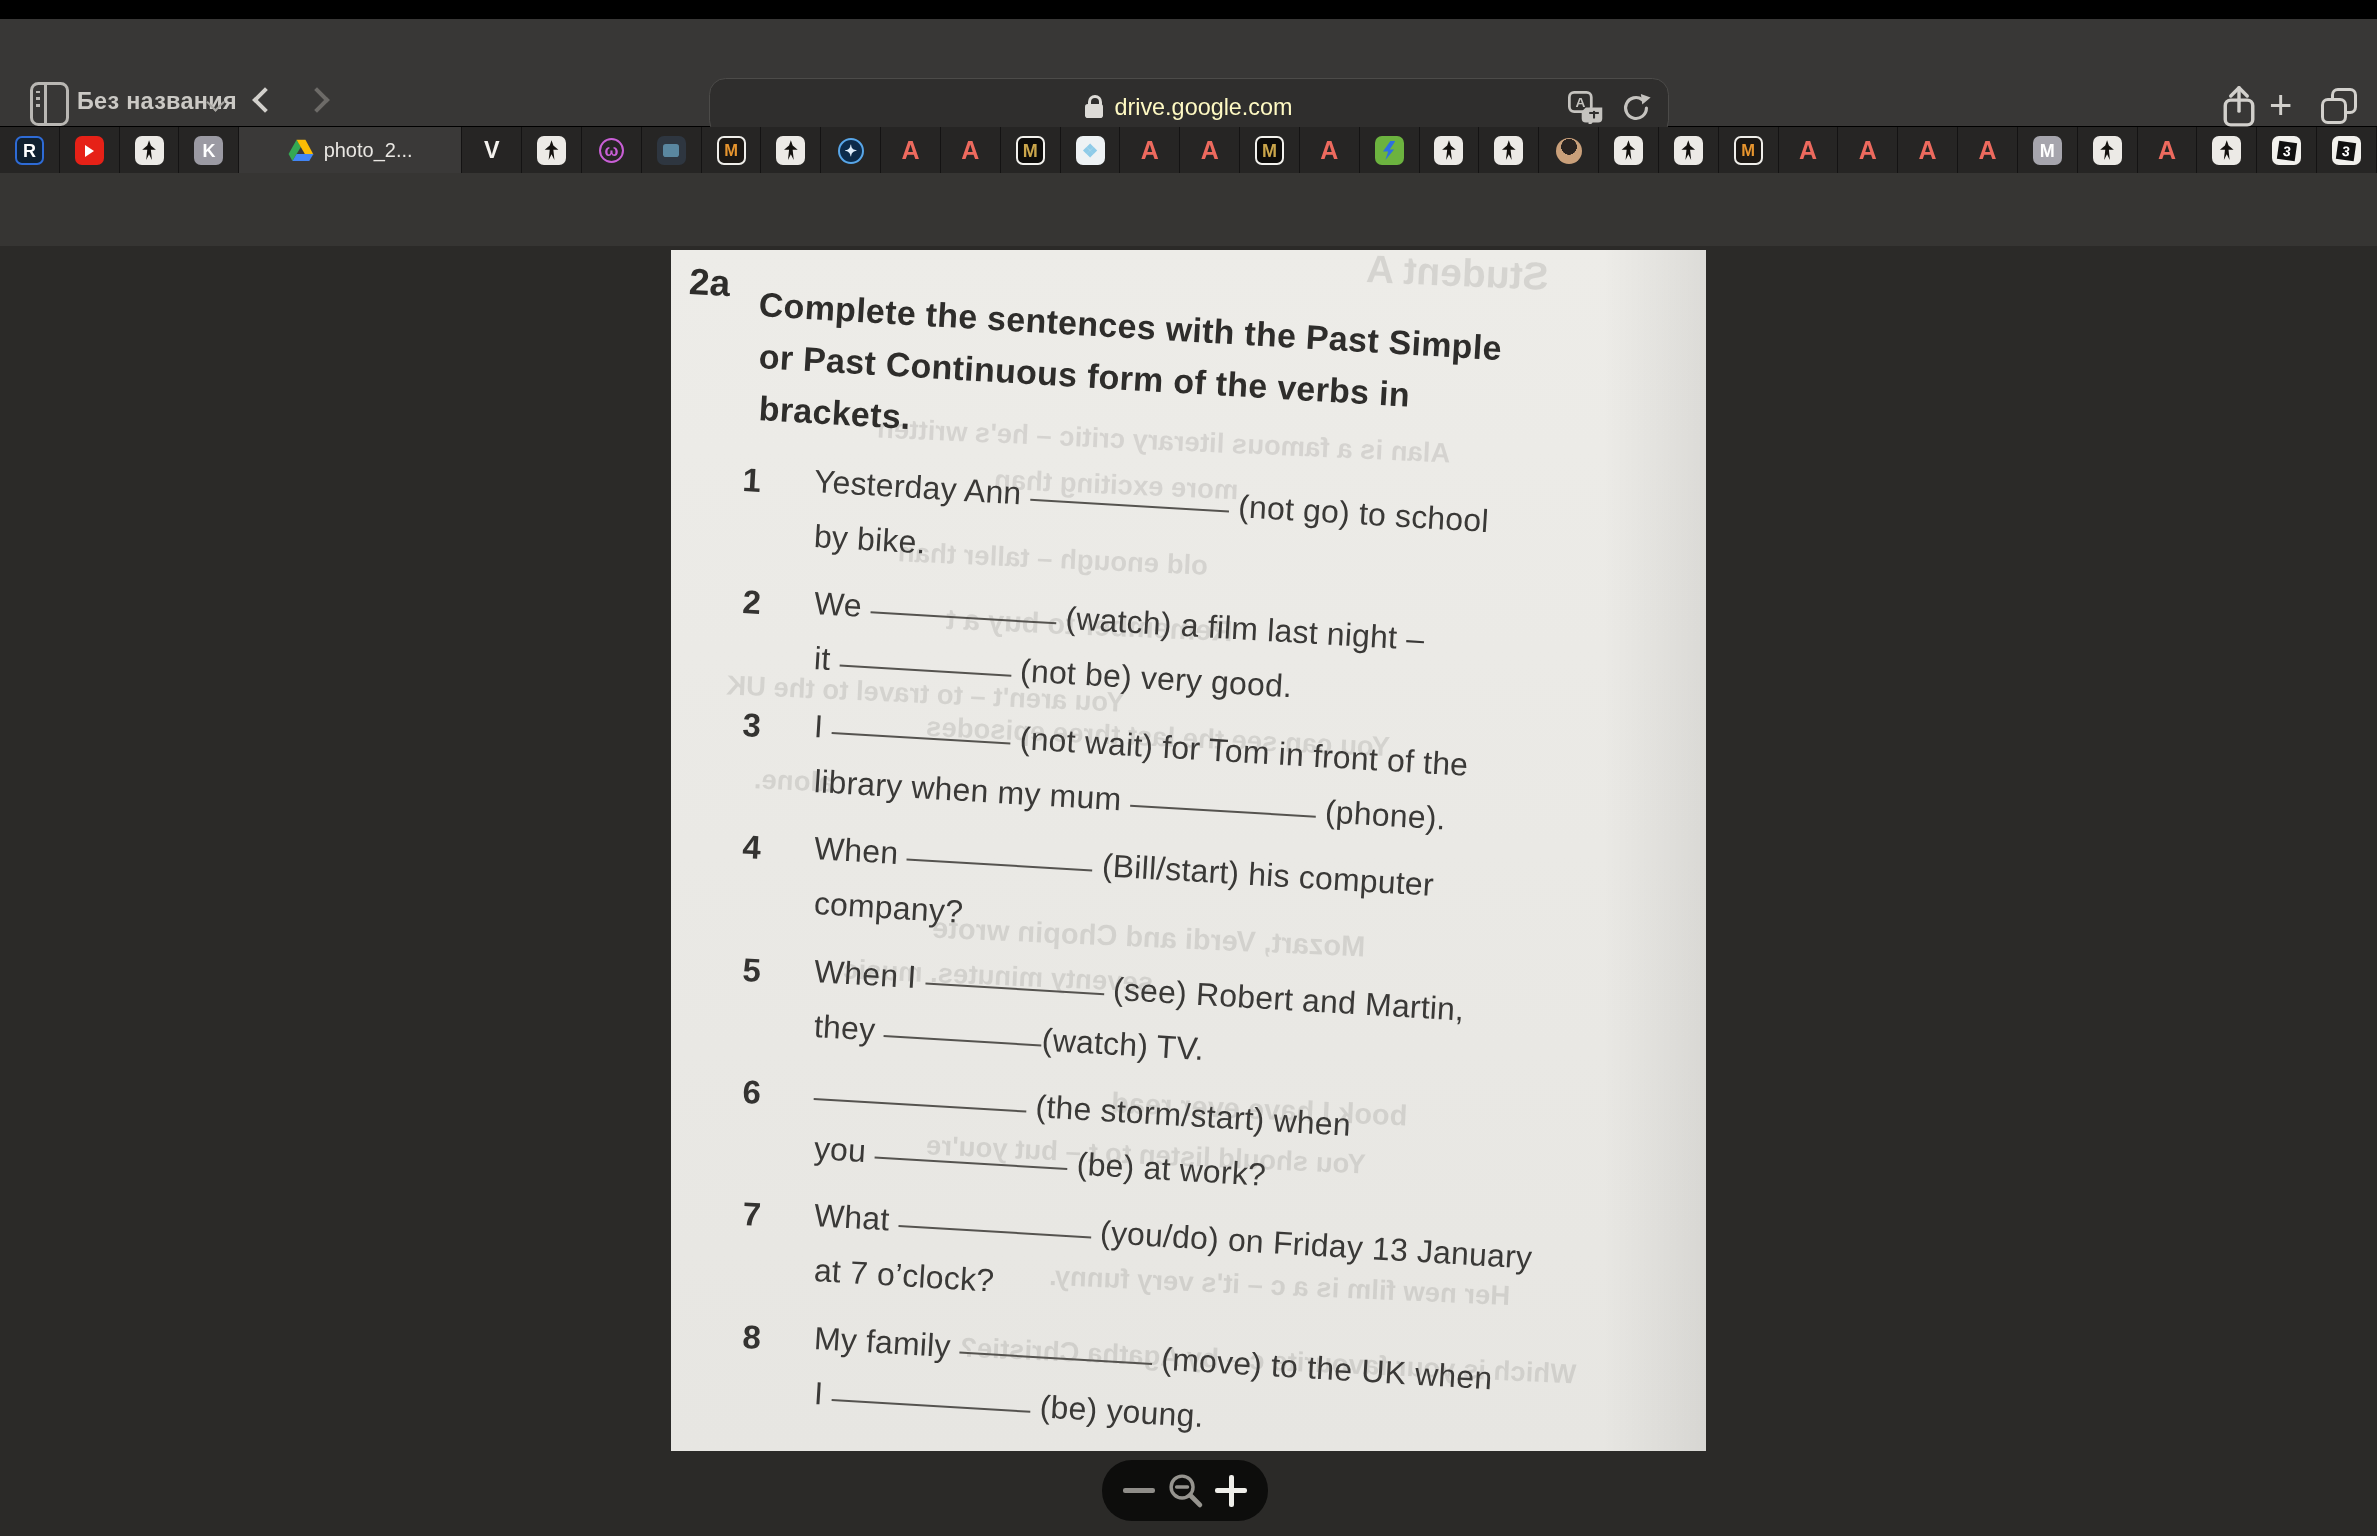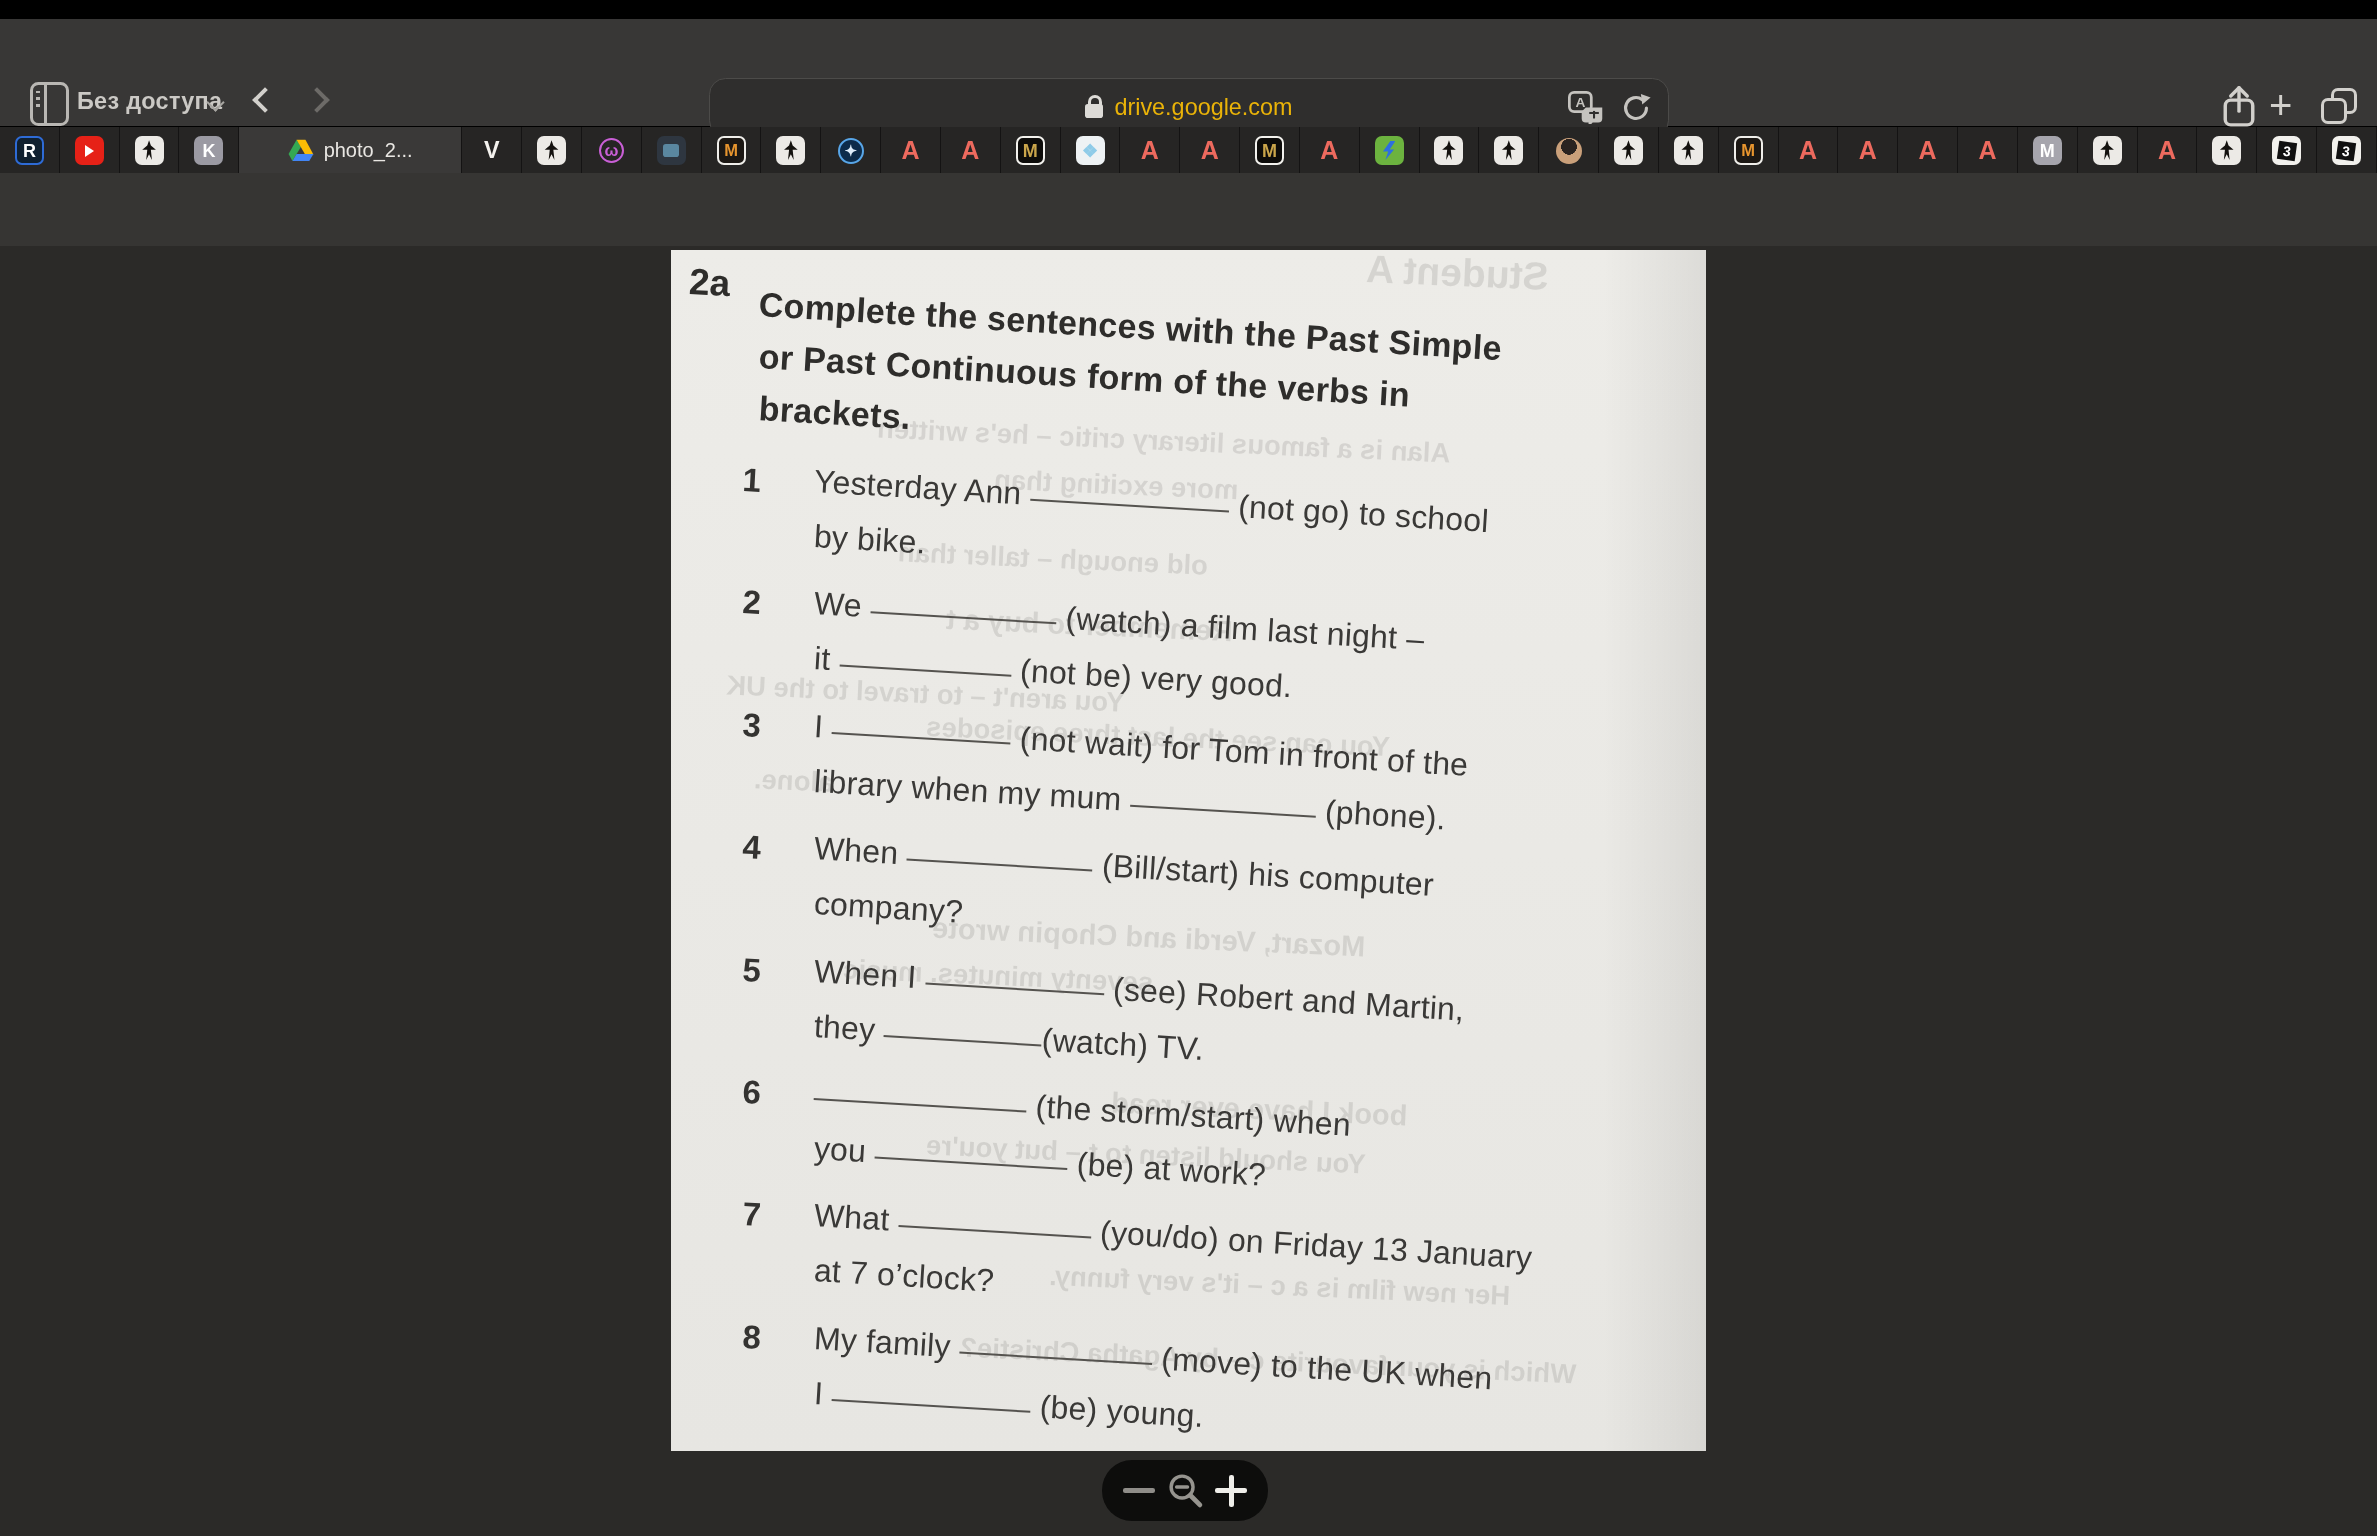--- a/index.html
+++ b/index.html
@@ -14,21 +14,21 @@
   #sidebar-toggle .split{position:absolute;left:11px;top:0;width:3.4px;height:100%;background:#b9b7b3;}
   #sidebar-toggle .d{position:absolute;left:3.4px;width:4.1px;height:2.8px;background:#b9b7b3;}
   #window-title{left:77px;top:69px;font-size:23.4px;font-weight:700;color:#cbc9c5;letter-spacing:0.3px;}
   .chev{width:18px;height:18px;border-right:4.1px solid #d2d0cc;border-bottom:4.1px solid #d2d0cc;box-sizing:border-box;}
   #title-caret{left:209px;top:77px;width:11px;height:11px;border-right:2.8px solid #a8a6a2;border-bottom:2.8px solid #a8a6a2;transform:rotate(45deg);}
   #nav-back{left:256px;top:72px;transform:rotate(135deg);}
   #nav-fwd{left:308px;top:72px;transform:rotate(-45deg);border-color:#6d6b68;}
   #urlbar{left:709px;top:59px;width:960px;height:59px;background:#2f2e2d;border:1.4px solid #4c4b49;border-radius:16.5px;box-sizing:border-box;display:flex;align-items:center;justify-content:center;gap:11px;}
   #lock{width:18px;height:13.8px;background:#dddbd7;border-radius:2.8px;position:relative;margin-top:6.9px;}
   #lock:before{content:"";position:absolute;left:2.1px;top:-9px;width:8.3px;height:8.3px;border:3.4px solid #dddbd7;border-bottom:none;border-radius:6.9px 6.9px 0 0;}
-  #url-text{font-size:23.4px;color:#eab308;}
+  #url-text{font-size:23.4px;color:#fef9c3;}
   #urlbar-right{position:absolute;right:16.5px;top:0;height:100%;display:flex;align-items:center;gap:15px;}
   #reload-icon,#translate-icon{opacity:.92;}
   #share-icon{left:2221px;top:66px;}
   #newtab-icon{left:2269px;top:73px;font-size:40px;color:#d2d0cc;font-weight:400;line-height:27.5px;}
   #tabsview-icon{left:2321px;top:69px;width:39px;height:39px;}
   #tabsview-icon .r{position:absolute;width:26px;height:26px;border:3.4px solid #d2d0cc;border-radius:6.9px;box-sizing:border-box;}
   #tabsview-icon .r1{left:9.6px;top:0;}
   #tabsview-icon .r2{left:0,;left:0;top:9.6px;background:#383736;}
 
   
@@ -83,21 +83,21 @@
 
 <div class="abs" id="menustrip"></div>
 
 <div class="abs" id="titlebar">
   <div class="abs" id="sidebar-toggle">
     <span class="split"></span>
     <span class="d" style="top:5.5px"></span>
       <span class="d" style="top:12.4px"></span>
       <span class="d" style="top:19px"></span>
   </div>
-  <div class="abs" id="window-title">Без доступа</div>
+  <div class="abs" id="window-title">Без названия</div>
   <div class="abs" id="title-caret"></div>
   <div class="abs chev" id="nav-back"></div>
   <div class="abs chev" id="nav-fwd"></div>
 
   <div class="abs" id="urlbar">
     <span id="lock"></span>
     <span id="url-text">drive.google.com</span>
     <span id="urlbar-right">
       <svg id="translate-icon" width="37" height="33" viewBox="0 0 54 48">
         <rect x="2" y="2" width="32" height="28" rx="7" fill="none" stroke="#d2d0cc" stroke-width="4"></rect>

